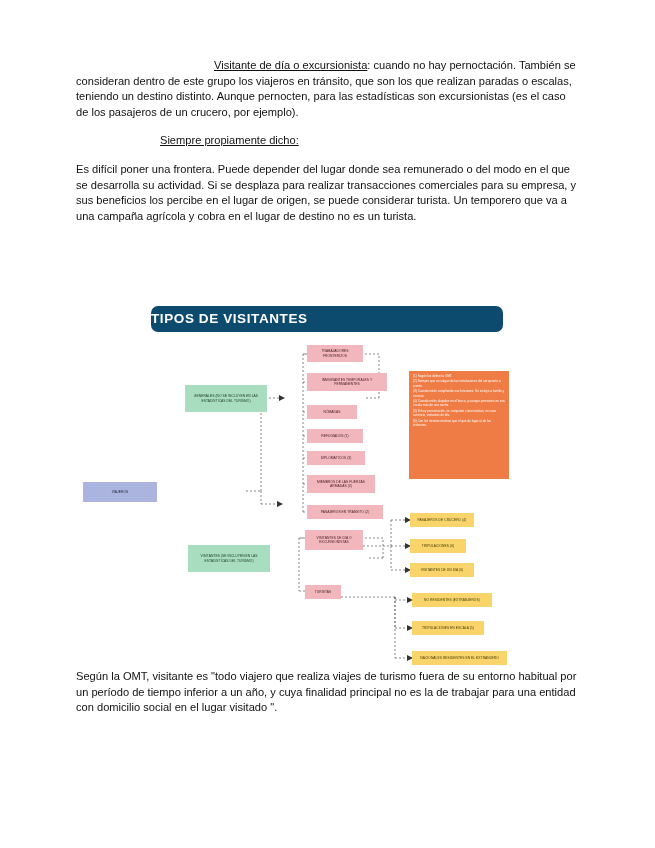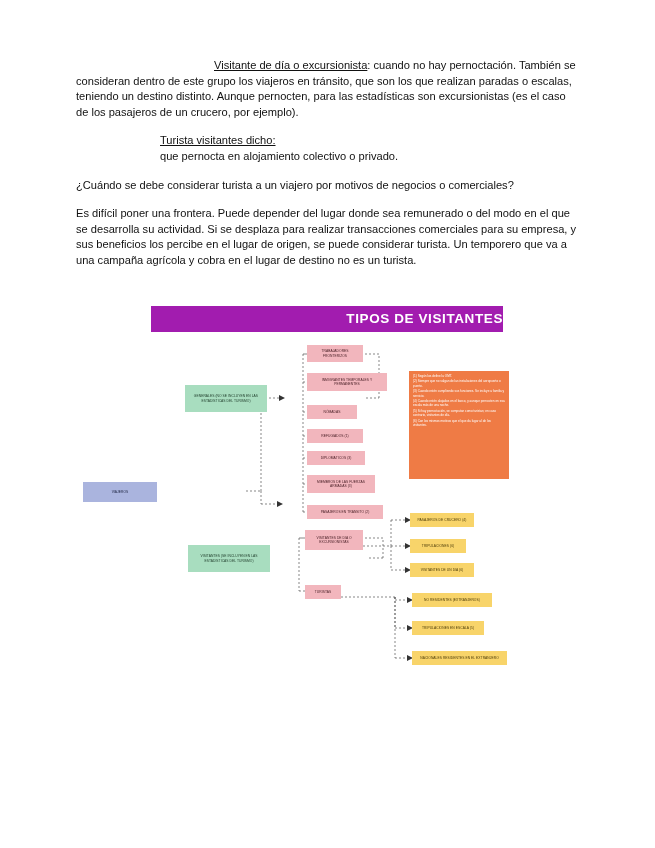--- a/index.html
+++ b/index.html
@@ -59,28 +59,29 @@
     top: 306px;
     width: 358px;
     height: 352px;
   }
   .diag-title {
     position: absolute;
     left: 0;
     top: 0;
     width: 352px;
     height: 26px;
-    background: #a21caf;
+    background: #0c4a6e;
     color: #ffffff;
     font-size: 13.5px;
     font-weight: bold;
     letter-spacing: 0.6px;
-    text-align: right;
+    text-align: left;
     line-height: 26px;
     font-family: "Liberation Sans", sans-serif;
+    border-radius: 7px;
   }
   .node {
     position: absolute;
     box-sizing: border-box;
     display: flex;
     align-items: center;
     justify-content: center;
     text-align: center;
     font-size: 3.3px;
     line-height: 4.4px;
@@ -137,24 +138,23 @@
 
 <div class="page">
 
   <div class="content">
 
     <p class="para">
       <span class="lead-indent"></span><span class="u">Visitante de día o excursionista</span><span>: cuando no hay pernoctación. También se consideran dentro de este grupo los viajeros en tránsito, que son los que realizan paradas o escalas, teniendo un destino distinto. Aunque pernocten, para las estadísticas son excursionistas (es el caso de los pasajeros de un crucero, por ejemplo).</span>
     </p>
 
     <p class="para">
-      <span class="lead-indent2"></span><span class="u">Turista visitantes dicho:</span><span class="sub-indent"> que pernocta en alojamiento colectivo o privado.</span>
+      <span class="lead-indent2"></span><span class="u">Siempre propiamente dicho:</span>
     </p>
 
-    <p class="para">¿Cuándo se debe considerar turista a un viajero por motivos de negocios o comerciales?</p>
 
     <p class="para">Es difícil poner una frontera. Puede depender del lugar donde sea remunerado o del modo en el que se desarrolla su actividad. Si se desplaza para realizar transacciones comerciales para su empresa, y sus beneficios los percibe en el lugar de origen, se puede considerar turista. Un temporero que va a una campaña agrícola y cobra en el lugar de destino no es un turista.</p>
 
 
   </div>
 
   <div class="diagram">
 
     <div class="diag-title">TIPOS DE VISITANTES</div>
 
@@ -290,15 +290,16 @@
       <div>(2) Siempre que no salgan de las instalaciones del aeropuerto o puerto.</div>
       <div>(3) Cuando estén cumpliendo sus funciones. Se incluye a familia y servicio.</div>
       <div>(4) Cuando estén alojados en el barco, y aunque pernocten en esa escala más de una noche.</div>
       <div>(5) Si hay pernoctación, se computan como turistas; en caso contrario, visitantes de día.</div>
       <div>(6) Con los mismos motivos que el que da lugar al de los visitantes.</div>
     </div>
 
   </div>
 
   <div class="bottom-block">
+    <p class="para">Según la OMT, visitante es "todo viajero que realiza viajes de turismo fuera de su entorno habitual por un período de tiempo inferior a un año, y cuya finalidad principal no es la de trabajar para una entidad con domicilio social en el lugar visitado ".</p>
   </div>
 
 </div>
 
 </body></html>

